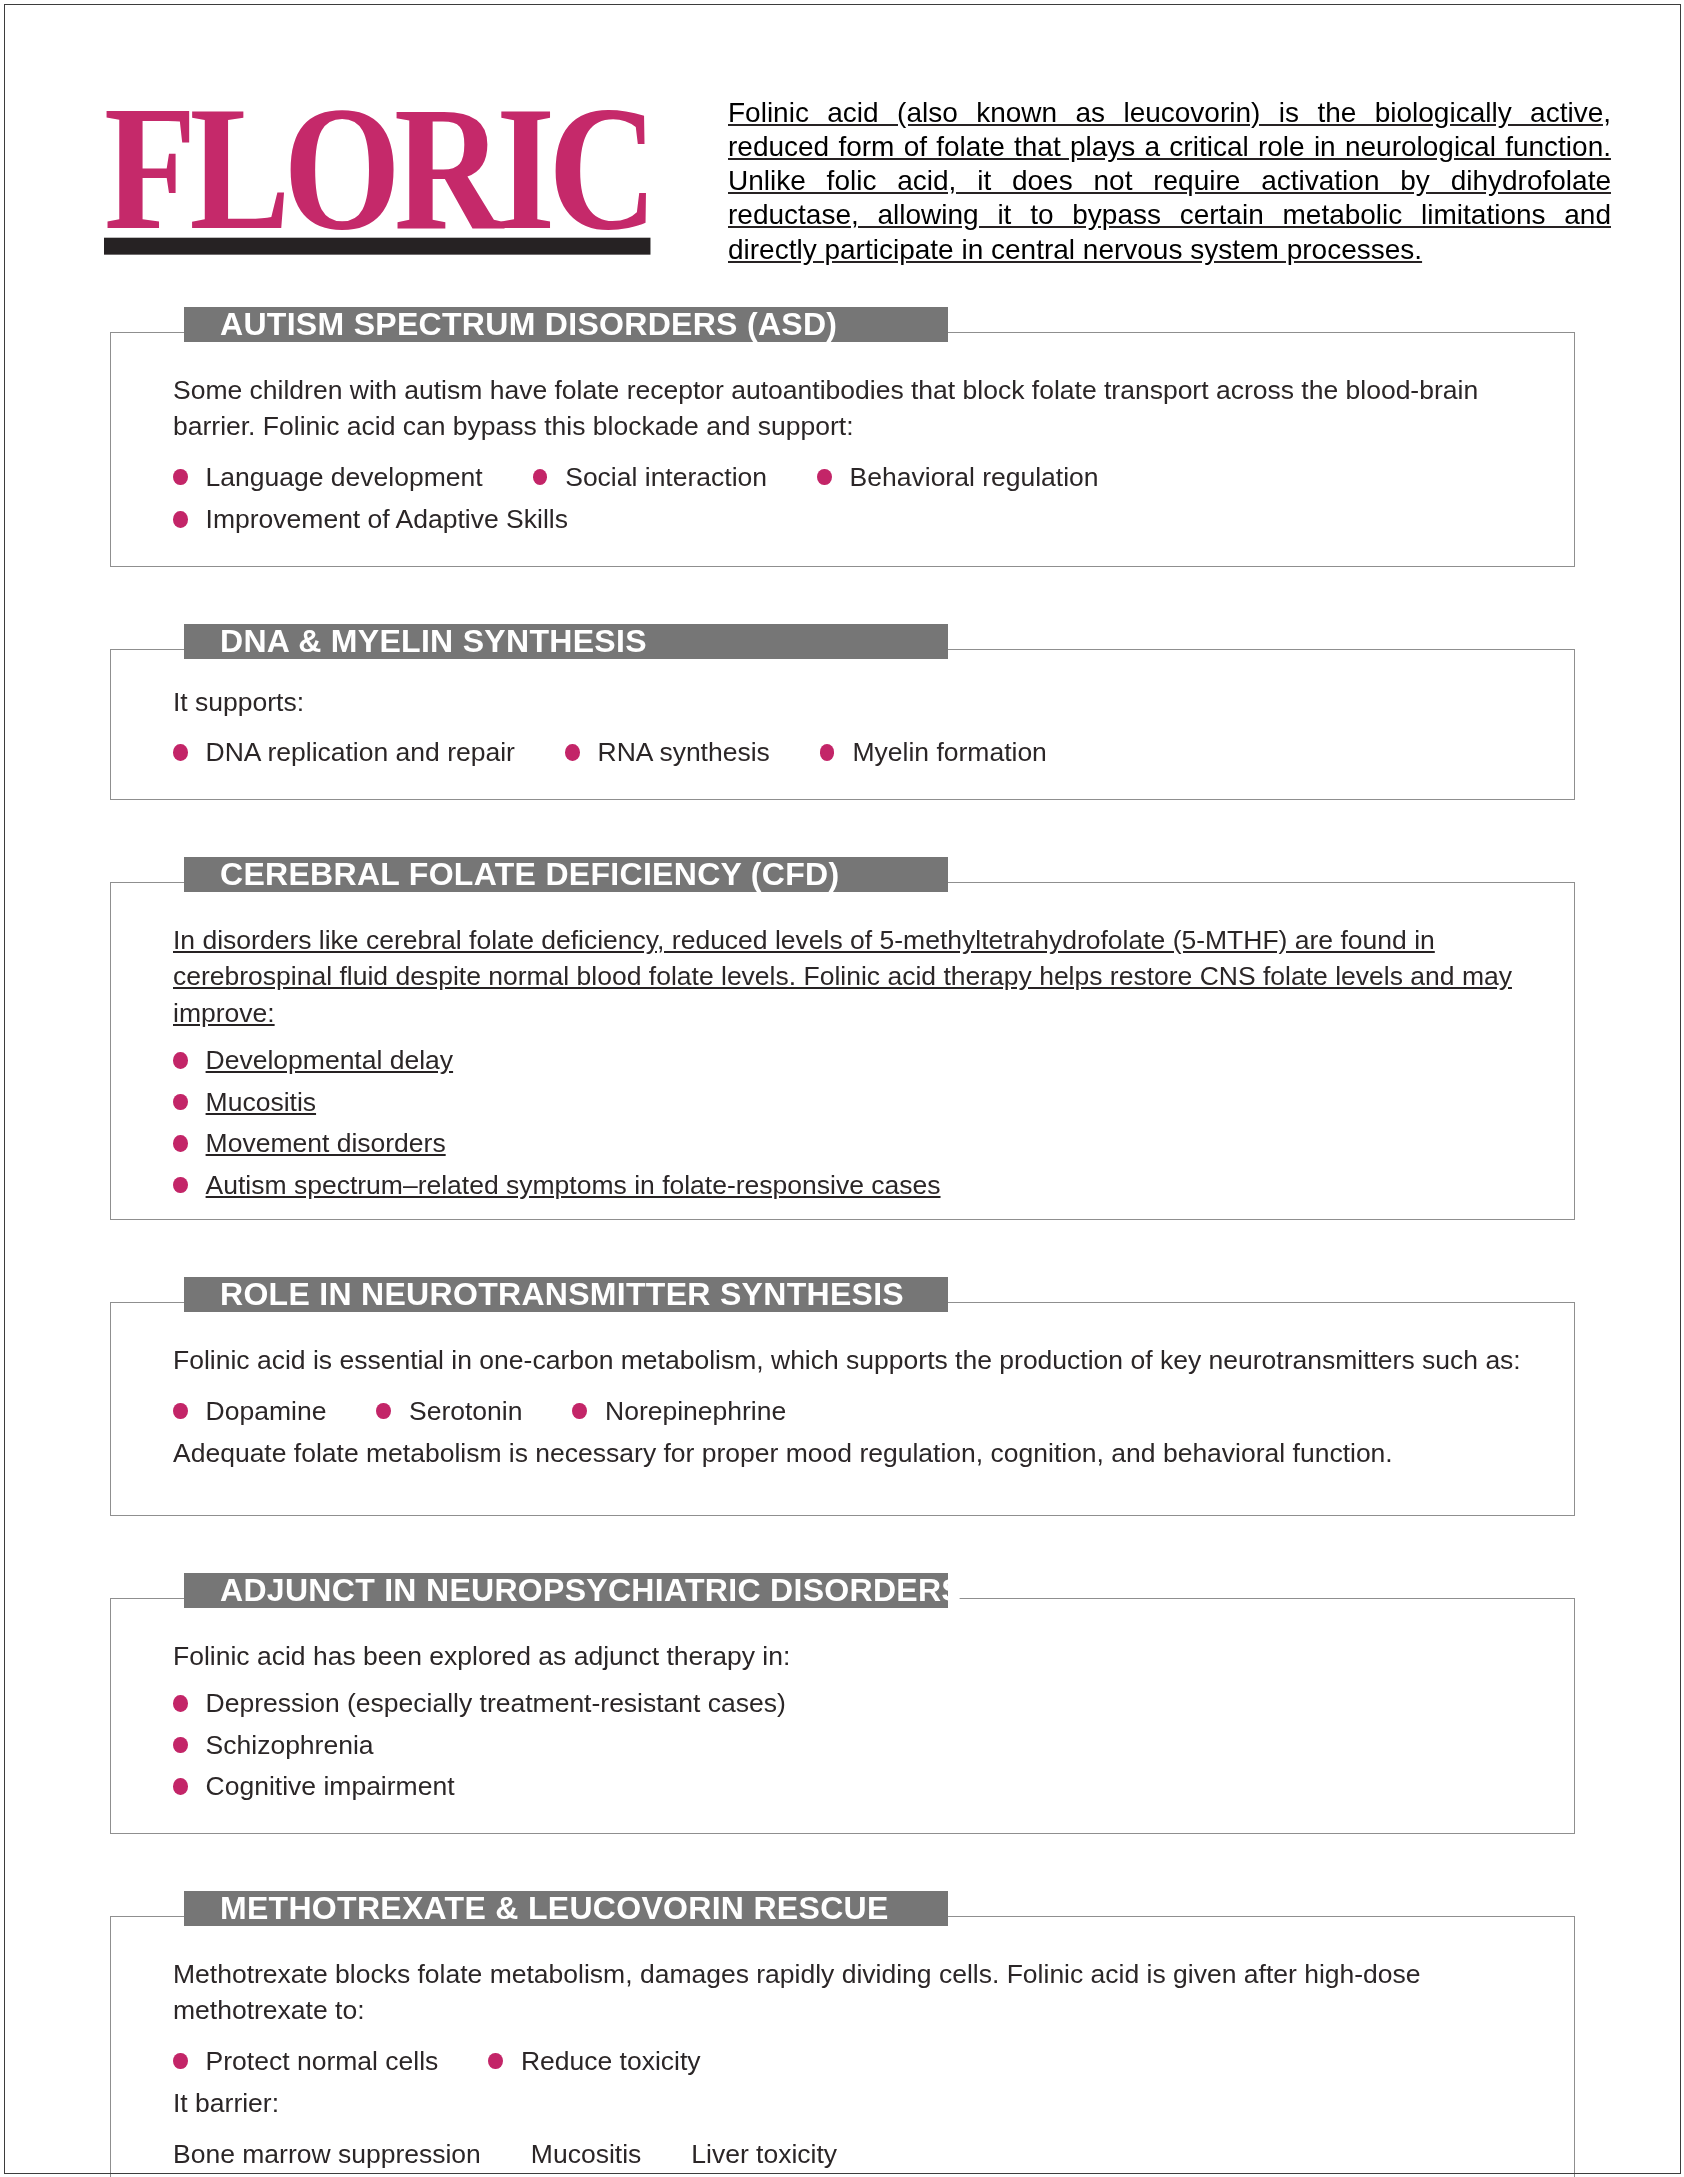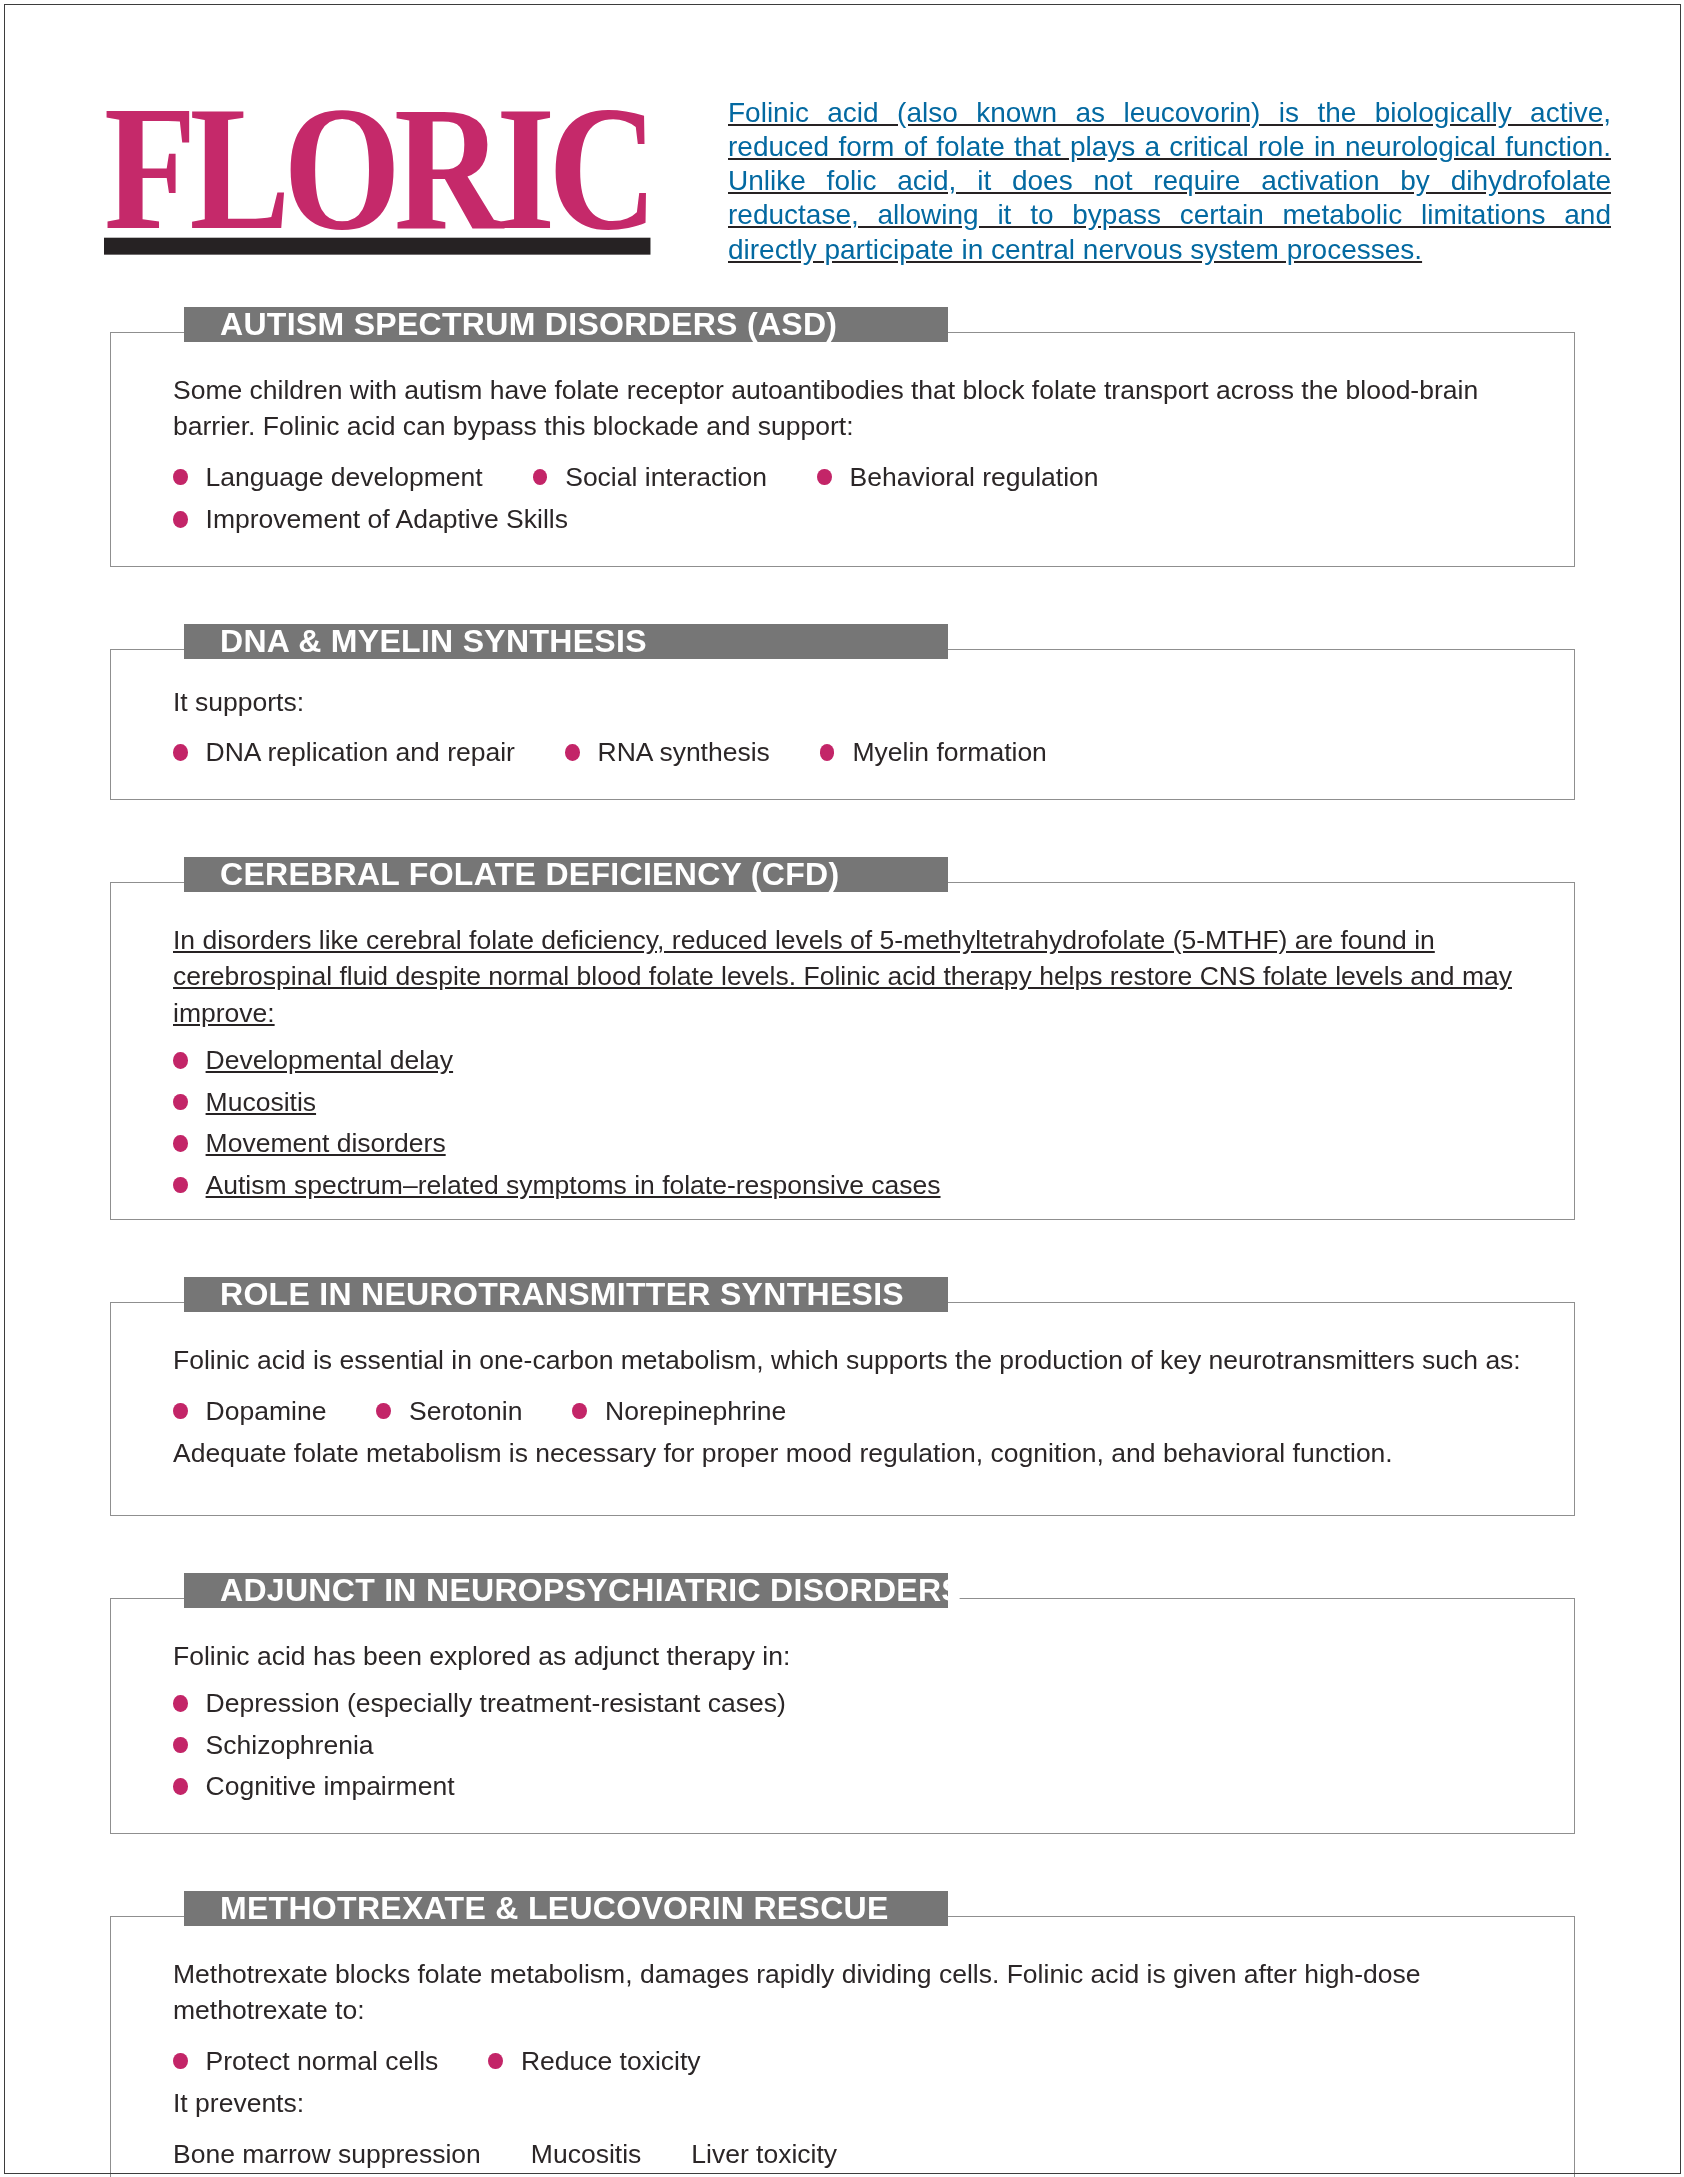--- a/index.html
+++ b/index.html
@@ -40,21 +40,21 @@
     transform-origin: left top;
     white-space: nowrap;
     flex: 0 0 574px;
     width: 574px;
   }
   .intro {
     width: 890px;
     font-size: 28px;
     line-height: 1.22;
     text-align: justify;
-    color: #0369a1;
+    color: #000000;
     padding-top: 12px;
   }
 
   
   .sections { margin: 0 110px; }
   .section { position: relative; margin-top: 82px; }
   .section:first-child { margin-top: 65px; }
 
   .section-bar {
     position: absolute;
@@ -271,21 +271,21 @@
           <div class="bullets-inline">
             <div class="bullet-item">
               <span class="dot"></span>
               <span class="bullet-label">Protect normal cells</span>
             </div>
             <div class="bullet-item">
               <span class="dot"></span>
               <span class="bullet-label">Reduce toxicity</span>
             </div>
           </div>
-          <p class="para">It prevents:</p>
+          <p class="para">It barrier:</p>
           <div class="bullets-inline">
             <div class="bullet-item">
               <span class="bullet-label">Bone marrow suppression</span>
             </div>
             <div class="bullet-item">
               <span class="bullet-label">Mucositis</span>
             </div>
             <div class="bullet-item">
               <span class="bullet-label">Liver toxicity</span>
             </div>

